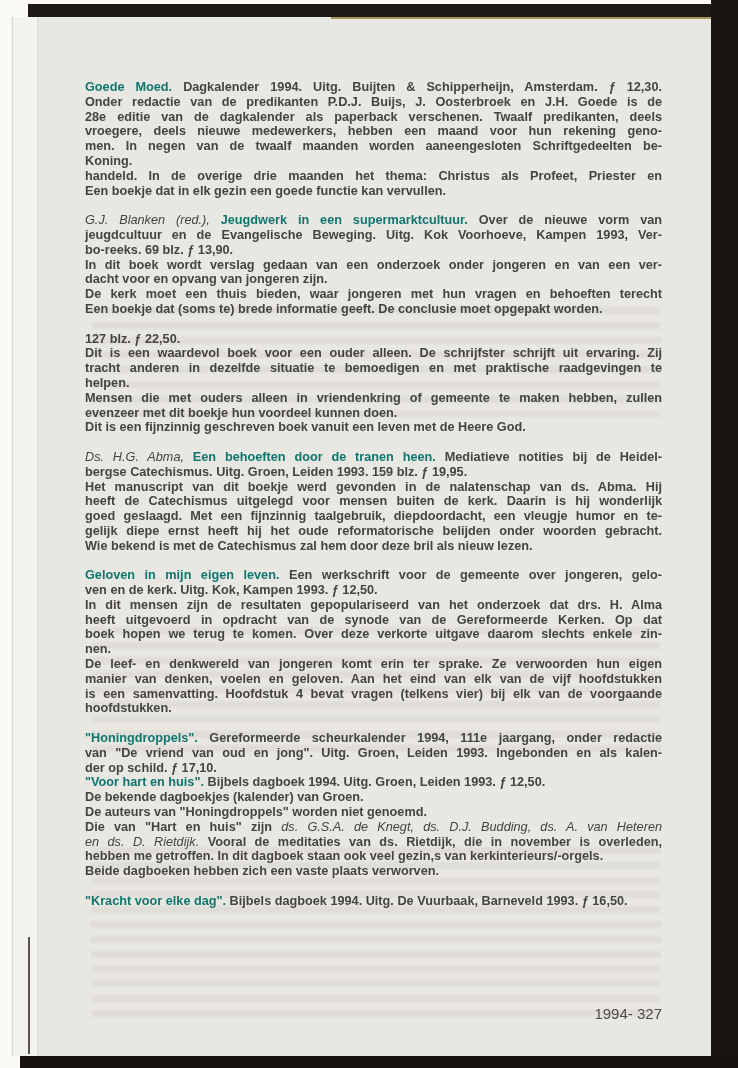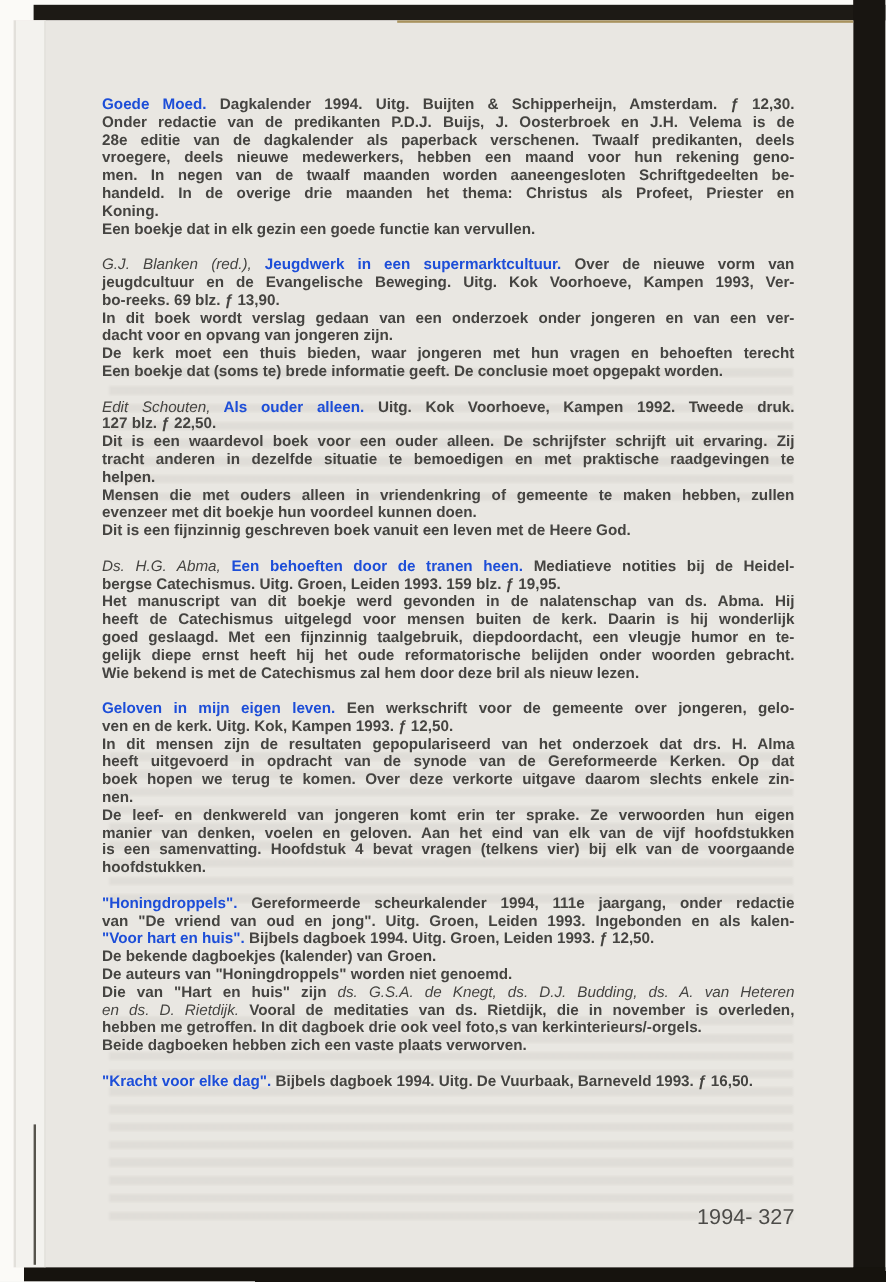--- a/index.html
+++ b/index.html
@@ -63,29 +63,29 @@
     -webkit-font-smoothing: antialiased;
   }
   .block { margin-bottom: 14.8px; }
   .line {
     text-align: justify;
     text-align-last: justify;
     white-space: normal;
     height: 14.8px;
   }
   .line.end { text-align-last: left; }
-  .line span.b { font-weight: bold; color: #1d4ed8; }
+  .line span.b { font-weight: bold; color: #0f766e; }
   .line span.i { font-style: italic; }
   .line span.r { font-style: normal; font-weight: bold; }
 
   .footer {
     margin-top: 28px;
     text-align: right;
     color: #4c4b48;
-    font-size: 18px;
+    font-size: 15px;
   }
 </style>
 </head>
 <body>
 
 <div class="stage">
   <div class="bar-top"></div>
   <div class="edge-right"></div>
   <div class="bar-bottom"></div>
 
@@ -97,39 +97,38 @@
     <div class="corner-line-bl"></div>
 
     <div class="ghost g1"></div>
     <div class="ghost g2"></div>
     <div class="ghost g3"></div>
 
     <div class="content">
 
     <div class="block">
           <div class="line"><span class="b">Goede Moed.</span><span class="r"> Dagkalender 1994. Uitg. Buijten &amp; Schipperheijn, Amsterdam. ƒ 12,30.</span></div>
-          <div class="line"><span class="r">Onder redactie van de predikanten P.D.J. Buijs, J. Oosterbroek en J.H. Velema is de</span></div>
+          <div class="line"><span class="r">Onder redactie van de predikanten P.D.J. Buijs, J. Oosterbroek en J.H. Goede is de</span></div>
           <div class="line"><span class="r">28e editie van de dagkalender als paperback verschenen. Twaalf predikanten, deels</span></div>
           <div class="line"><span class="r">vroegere, deels nieuwe medewerkers, hebben een maand voor hun rekening geno-</span></div>
           <div class="line"><span class="r">men. In negen van de twaalf maanden worden aaneengesloten Schriftgedeelten be-</span></div>
+          <div class="line end"><span class="r">Koning.</span></div>
           <div class="line"><span class="r">handeld. In de overige drie maanden het thema: Christus als Profeet, Priester en</span></div>
-          <div class="line end"><span class="r">Koning.</span></div>
           <div class="line end"><span class="r">Een boekje dat in elk gezin een goede functie kan vervullen.</span></div>
         </div>
         <div class="block">
           <div class="line"><span class="i">G.J. Blanken (red.),</span><span class="b"> Jeugdwerk in een supermarktcultuur.</span><span class="r"> Over de nieuwe vorm van</span></div>
           <div class="line"><span class="r">jeugdcultuur en de Evangelische Beweging. Uitg. Kok Voorhoeve, Kampen 1993, Ver-</span></div>
           <div class="line end"><span class="r">bo-reeks. 69 blz. ƒ 13,90.</span></div>
           <div class="line"><span class="r">In dit boek wordt verslag gedaan van een onderzoek onder jongeren en van een ver-</span></div>
           <div class="line end"><span class="r">dacht voor en opvang van jongeren zijn.</span></div>
           <div class="line"><span class="r">De kerk moet een thuis bieden, waar jongeren met hun vragen en behoeften terecht</span></div>
           <div class="line end"><span class="r">Een boekje dat (soms te) brede informatie geeft. De conclusie moet opgepakt worden.</span></div>
         </div>
         <div class="block">
-          <div class="line"><span class="i">Edit Schouten,</span><span class="b"> Als ouder alleen.</span><span class="r"> Uitg. Kok Voorhoeve, Kampen 1992. Tweede druk.</span></div>
           <div class="line end"><span class="r">127 blz. ƒ 22,50.</span></div>
           <div class="line"><span class="r">Dit is een waardevol boek voor een ouder alleen. De schrijfster schrijft uit ervaring. Zij</span></div>
           <div class="line"><span class="r">tracht anderen in dezelfde situatie te bemoedigen en met praktische raadgevingen te</span></div>
           <div class="line end"><span class="r">helpen.</span></div>
           <div class="line"><span class="r">Mensen die met ouders alleen in vriendenkring of gemeente te maken hebben, zullen</span></div>
           <div class="line end"><span class="r">evenzeer met dit boekje hun voordeel kunnen doen.</span></div>
           <div class="line end"><span class="r">Dit is een fijnzinnig geschreven boek vanuit een leven met de Heere God.</span></div>
         </div>
         <div class="block">
           <div class="line"><span class="i">Ds. H.G. Abma,</span><span class="b"> Een behoeften door de tranen heen.</span><span class="r"> Mediatieve notities bij de Heidel-</span></div>
@@ -148,26 +147,27 @@
           <div class="line"><span class="r">boek hopen we terug te komen. Over deze verkorte uitgave daarom slechts enkele zin-</span></div>
           <div class="line end"><span class="r">nen.</span></div>
           <div class="line"><span class="r">De leef- en denkwereld van jongeren komt erin ter sprake. Ze verwoorden hun eigen</span></div>
           <div class="line"><span class="r">manier van denken, voelen en geloven. Aan het eind van elk van de vijf hoofdstukken</span></div>
           <div class="line"><span class="r">is een samenvatting. Hoofdstuk 4 bevat vragen (telkens vier) bij elk van de voorgaande</span></div>
           <div class="line end"><span class="r">hoofdstukken.</span></div>
         </div>
         <div class="block">
           <div class="line"><span class="b">"Honingdroppels".</span><span class="r"> Gereformeerde scheurkalender 1994, 111e jaargang, onder redactie</span></div>
           <div class="line"><span class="r">van "De vriend van oud en jong". Uitg. Groen, Leiden 1993. Ingebonden en als kalen-</span></div>
+          <div class="line end"><span class="r">der op schild. ƒ 17,10.</span></div>
           <div class="line end"><span class="b">"Voor hart en huis".</span><span class="r"> Bijbels dagboek 1994. Uitg. Groen, Leiden 1993. ƒ 12,50.</span></div>
           <div class="line end"><span class="r">De bekende dagboekjes (kalender) van Groen.</span></div>
           <div class="line end"><span class="r">De auteurs van "Honingdroppels" worden niet genoemd.</span></div>
           <div class="line"><span class="r">Die van "Hart en huis" zijn </span><span class="i">ds. G.S.A. de Knegt, ds. D.J. Budding, ds. A. van Heteren</span></div>
           <div class="line"><span class="i">en ds. D. Rietdijk.</span><span class="r"> Vooral de meditaties van ds. Rietdijk, die in november is overleden,</span></div>
-          <div class="line end"><span class="r">hebben me getroffen. In dit dagboek drie ook veel foto,s van kerkinterieurs/-orgels.</span></div>
+          <div class="line end"><span class="r">hebben me getroffen. In dit dagboek staan ook veel gezin,s van kerkinterieurs/-orgels.</span></div>
           <div class="line end"><span class="r">Beide dagboeken hebben zich een vaste plaats verworven.</span></div>
         </div>
         <div class="block">
           <div class="line end"><span class="b">"Kracht voor elke dag".</span><span class="r"> Bijbels dagboek 1994. Uitg. De Vuurbaak, Barneveld 1993. ƒ 16,50.</span></div>
         </div>
       </div>
 
     <div class="content" style="top: 990px; left: 74px;">
       <div class="footer" style="margin-top: 0;">1994- 327</div>
     </div>

